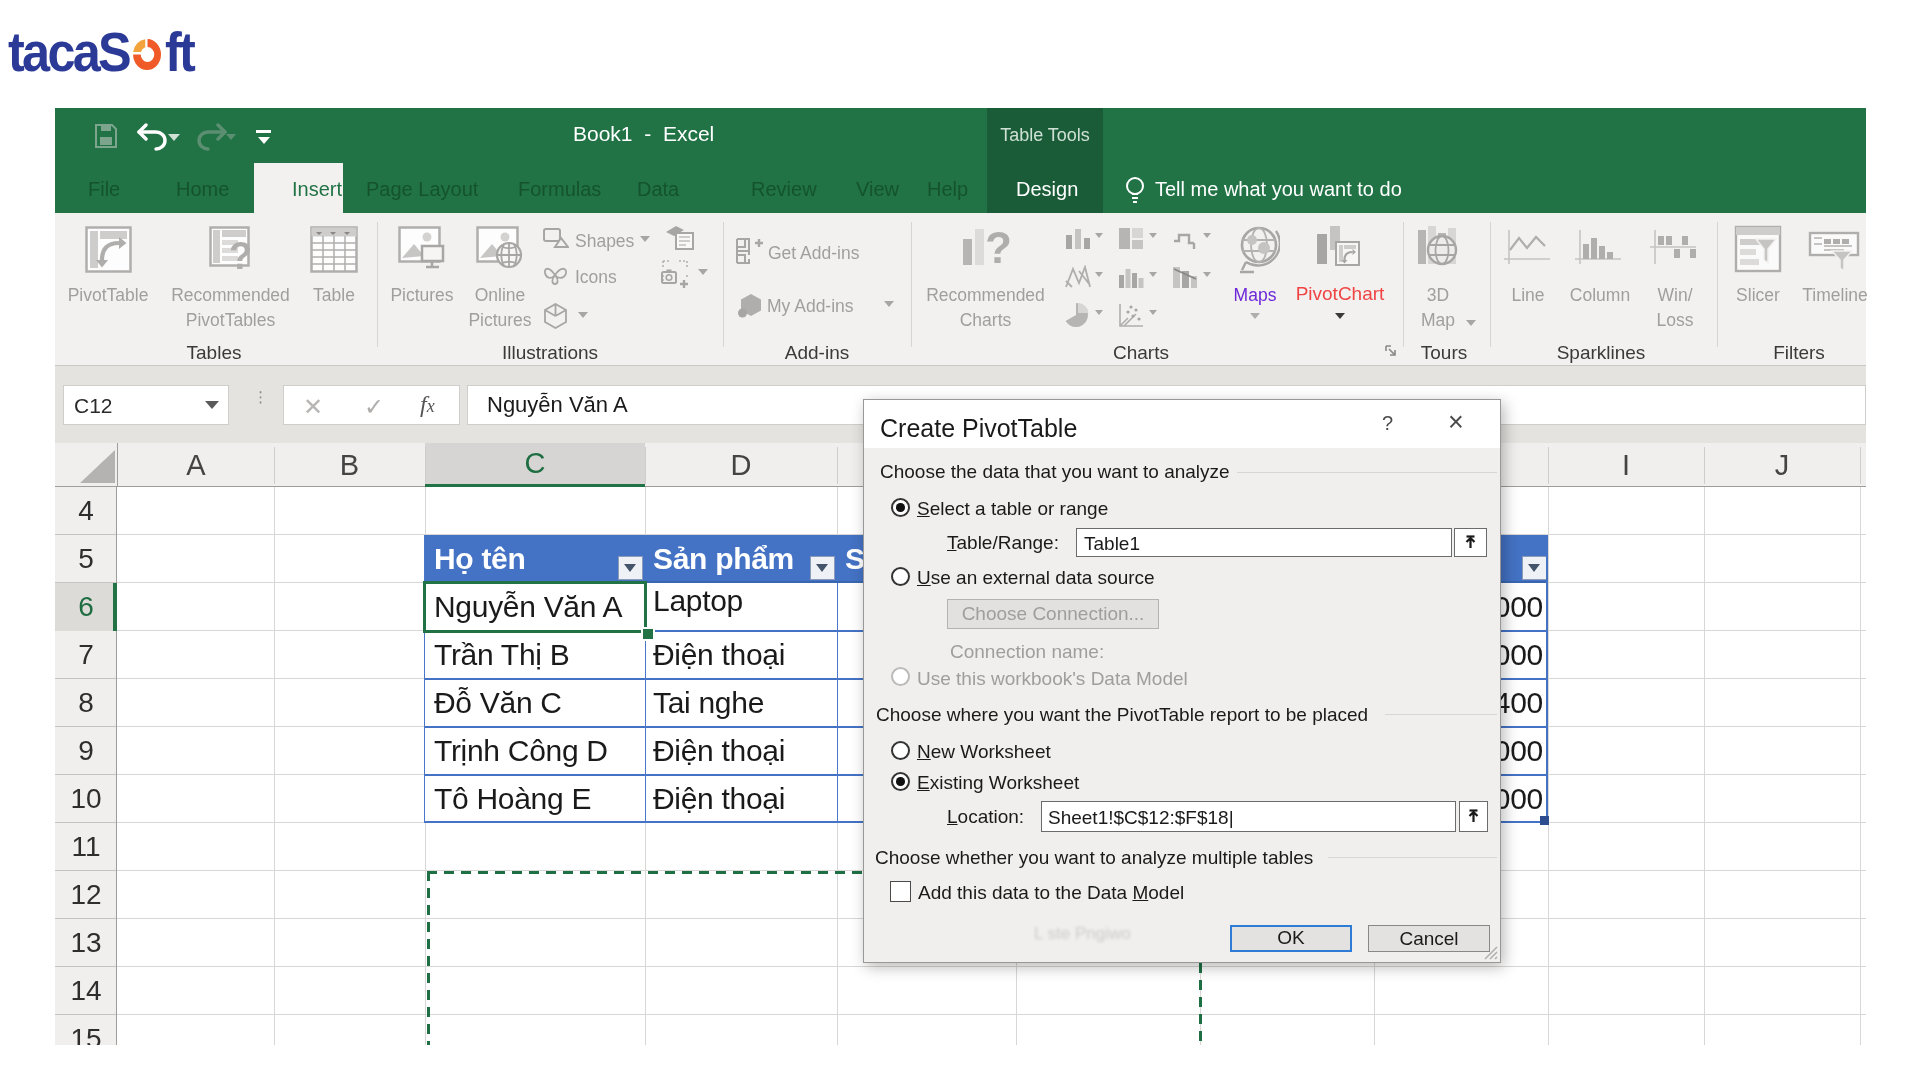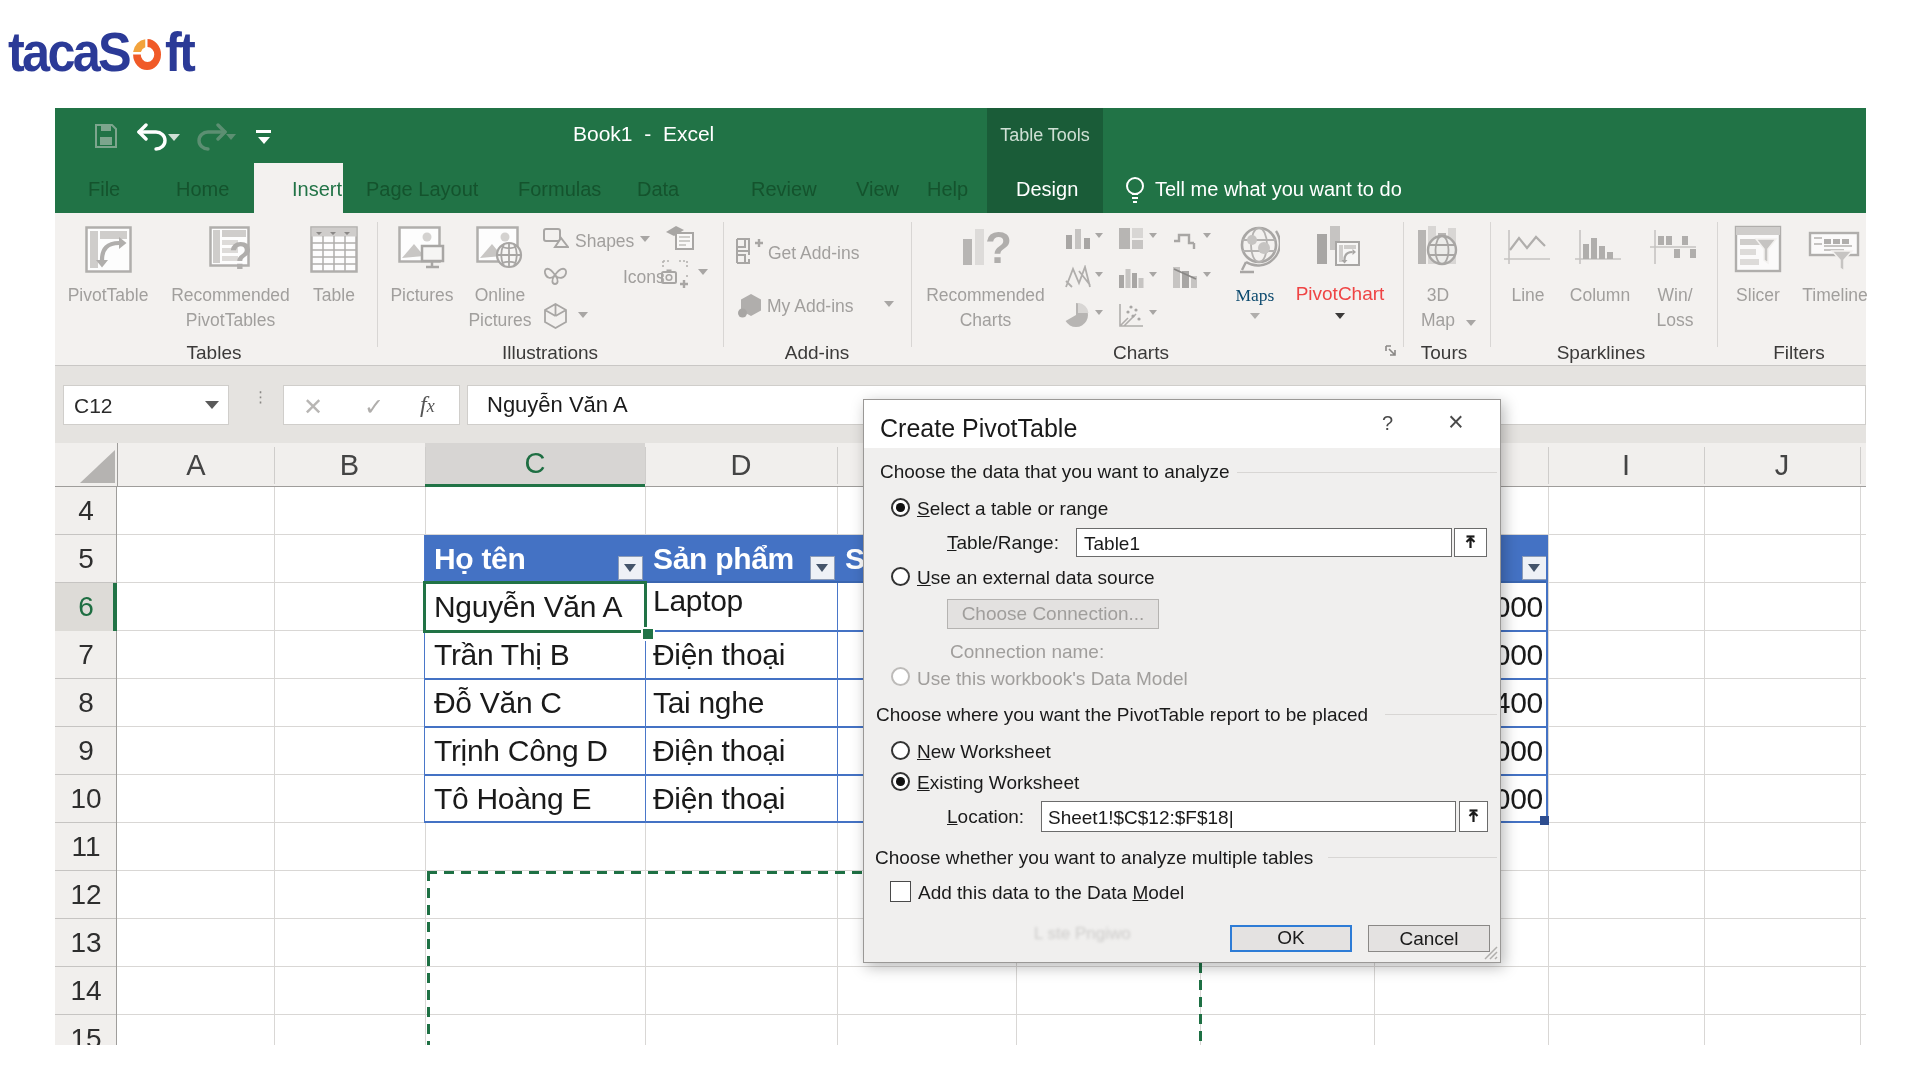--- a/index.html
+++ b/index.html
@@ -145,21 +145,21 @@
 <div class="abs riblabel" style="left:450px;top:283px;width:100px;">Online<br>Pictures</div>
 <svg class="abs" style="left:543px;top:228px;" width="26" height="21" viewBox="0 0 26 21">
       <rect x="1" y="1" width="16" height="12" rx="2" fill="none" stroke="#a8a6a4" stroke-width="2"></rect>
       <path d="M12 19 l6 -9 l7 9 z" fill="#f3f1ef" stroke="#a8a6a4" stroke-width="2"></path>
     </svg>
 <div class="abs riblabel" style="left:575px;top:229px;">Shapes</div>
 <div class="abs" style="left:640px;top:236px;width:0;height:0;border-left:5px solid transparent;border-right:5px solid transparent;border-top:6px solid #a8a6a4;"></div>
 <svg class="abs" style="left:543px;top:264px;" width="25" height="22" viewBox="0 0 25 22">
       <path d="M12 11 C6 2 1 4 2 9 C3 14 8 16 12 11 C18 2 24 4 23 9 C22 14 16 16 12 11 M12 11 C8 16 9 20 12 20 C15 20 16 16 12 11" fill="none" stroke="#a8a6a4" stroke-width="1.8"></path>
     </svg>
-<div class="abs riblabel" style="left:575px;top:265px;margin-left:48px;">Icons</div>
+<div class="abs riblabel" style="left:575px;top:265px;">Icons</div>
 <svg class="abs" style="left:543px;top:303px;" width="25" height="26" viewBox="0 0 25 26">
       <path d="M12.5 1 L23 7 V19 L12.5 25 L2 19 V7 Z M12.5 1 V13 M12.5 13 L2 7 M12.5 13 L23 7" fill="none" stroke="#a8a6a4" stroke-width="1.8"></path>
     </svg>
 <div class="abs" style="left:578px;top:312px;width:0;height:0;border-left:5px solid transparent;border-right:5px solid transparent;border-top:6px solid #a8a6a4;"></div>
 <svg class="abs" style="left:664px;top:224px;" width="30" height="27" viewBox="0 0 30 27">
       <path d="M2 8 l10 -6 l8 4 l-10 6 z" fill="#a8a6a4"></path>
       <rect x="12" y="9" width="17" height="16" fill="#f9f8f7" stroke="#a8a6a4" stroke-width="2"></rect>
       <path d="M15 13 h11 M15 17 h11 M15 21 h7" stroke="#c0bebc" stroke-width="1.6"></path>
     </svg>
 <svg class="abs" style="left:660px;top:258px;" width="36" height="34" viewBox="0 0 36 34">
@@ -240,21 +240,21 @@
 <div class="abs" style="left:1095px;top:310px;width:0;height:0;border-left:4.5px solid transparent;border-right:4.5px solid transparent;border-top:5.5px solid #a8a6a4;"></div>
 <div class="abs" style="left:1149px;top:310px;width:0;height:0;border-left:4.5px solid transparent;border-right:4.5px solid transparent;border-top:5.5px solid #a8a6a4;"></div>
 <svg class="abs" style="left:1236px;top:224px;" width="44" height="52" viewBox="0 0 44 52">
       <circle cx="23" cy="21" r="17" fill="none" stroke="#a8a6a4" stroke-width="2.6"></circle>
       <ellipse cx="23" cy="21" rx="8" ry="17" fill="none" stroke="#b4b2b0" stroke-width="1.8"></ellipse>
       <path d="M6.5 16 h33 M6.5 27 h33" stroke="#b4b2b0" stroke-width="1.8"></path>
       <path d="M40 7 a22 22 0 0 1 -30 31 M10 38 l-4 8 M4 48 h14" stroke="#a8a6a4" stroke-width="2.4" fill="none"></path>
       <circle cx="16" cy="16" r="5" fill="#c6c4c2"></circle>
       <circle cx="28" cy="24" r="6" fill="#c6c4c2"></circle>
     </svg>
-<div class="abs riblabel" style="left:1205px;top:283px;width:100px;color:#0c4a6e;font-family:Liberation Serif, serif;">Maps</div>
+<div class="abs riblabel" style="left:1205px;top:283px;width:100px;color:#6d28d9;">Maps</div>
 <div class="abs" style="left:1250px;top:313px;width:0;height:0;border-left:5px solid transparent;border-right:5px solid transparent;border-top:6px solid #b0aeac;"></div>
 <svg class="abs" style="left:1316px;top:224px;" width="44" height="52" viewBox="0 0 44 52">
       <rect x="1" y="10" width="10" height="30" fill="#a8a6a4"></rect>
       <rect x="14" y="2" width="10" height="24" fill="#c6c4c2"></rect>
       <rect x="20" y="18" width="23" height="23" fill="#f7f6f5" stroke="#a8a6a4" stroke-width="2"></rect>
       <rect x="23" y="21" width="4" height="17" fill="#cfcdcb"></rect>
       <rect x="28" y="21" width="12" height="4" fill="#cfcdcb"></rect>
       <path d="M28.5 36 C28.5 30.5 31 28 36.5 28" fill="none" stroke="#a8a6a4" stroke-width="2.2"></path>
       <polygon points="36.5,25 40,28 36.5,31" fill="#a8a6a4"></polygon>
       <polygon points="25.5,36 28.5,39.5 31.5,36" fill="#a8a6a4"></polygon>

